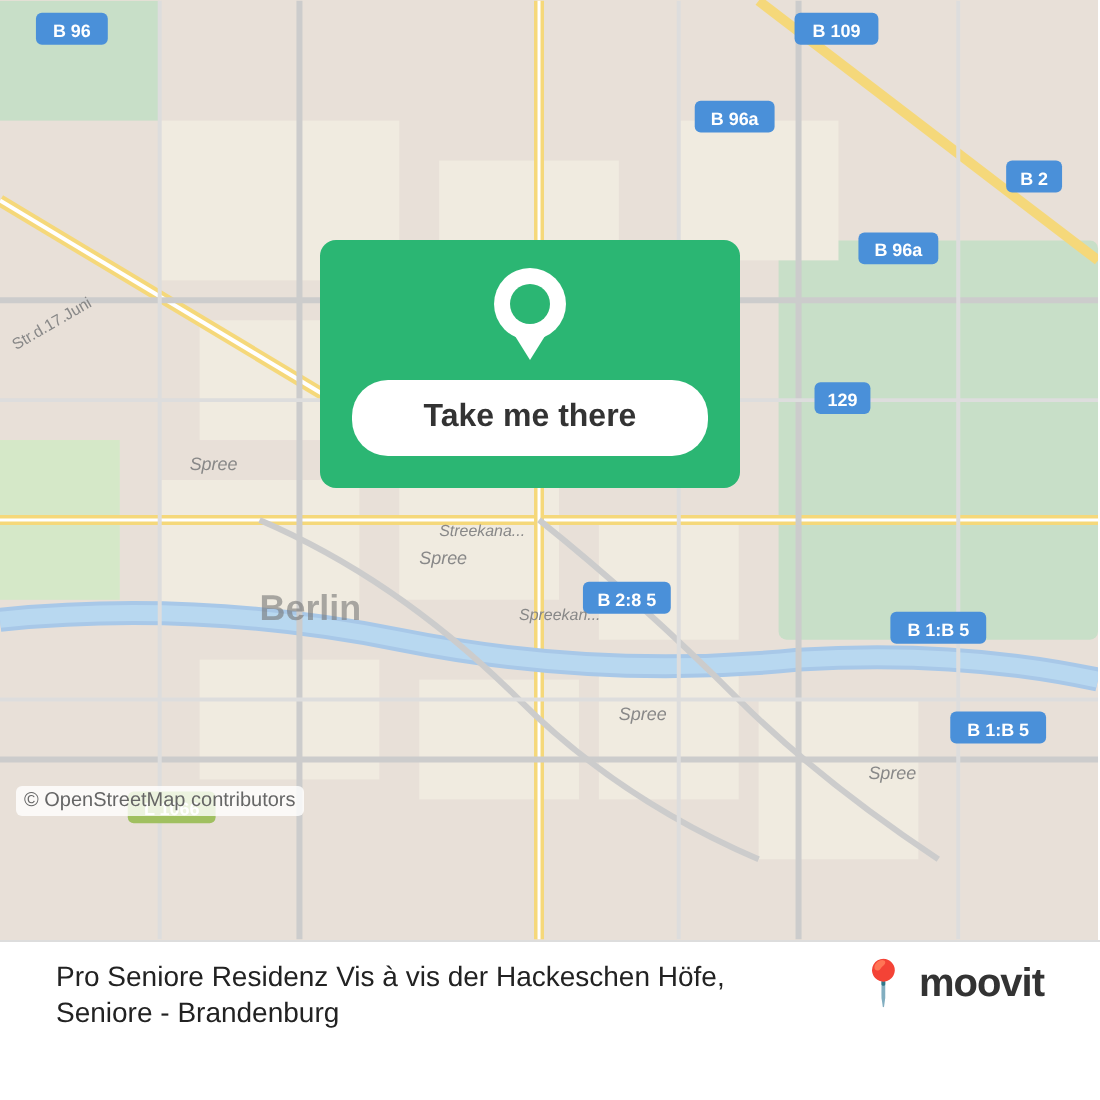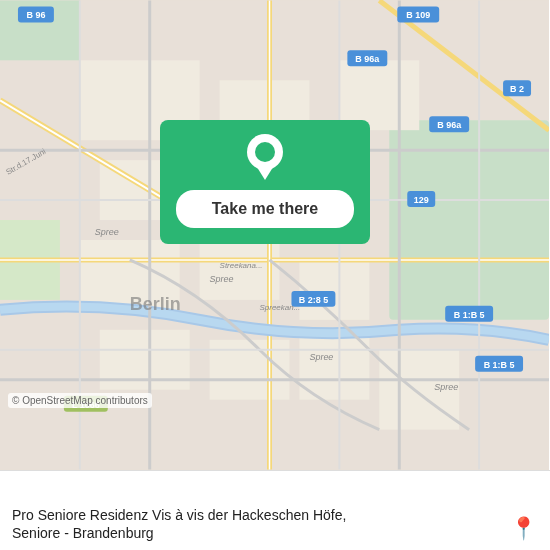--- a/index.html
+++ b/index.html
@@ -65,22 +65,22 @@
       text-align: center;
     }
 
     
     #footer {
       width: 550px;
       height: 80px;
       background: white;
       border-top: 1px solid #ddd;
       display: flex;
-      align-items: flex-end;
-      padding: 8px 12px;
+      align-items: flex-start;
+      padding: 8px 28px;
       gap: 10px;
       position: relative;
     }
 
     #attribution {
       font-size: 10px;
       color: #666;
       position: absolute;
       bottom: 62px;
       left: 8px;
@@ -235,14 +235,15 @@
 <div id="footer">
   <div id="footer-info">
     <div id="footer-title">
       <span>Pro Seniore Residenz Vis à vis der Hackeschen Höfe,</span>
       <br>
       <span>Seniore - Brandenburg</span>
     </div>
   </div>
   <div id="moovit-logo">
     <span id="moovit-pin">📍</span>
+    <span style="color:#333; font-size:20px; font-weight:bold; letter-spacing:-0.5px;">moovit</span>
   </div>
 </div>
 
 </body></html>

